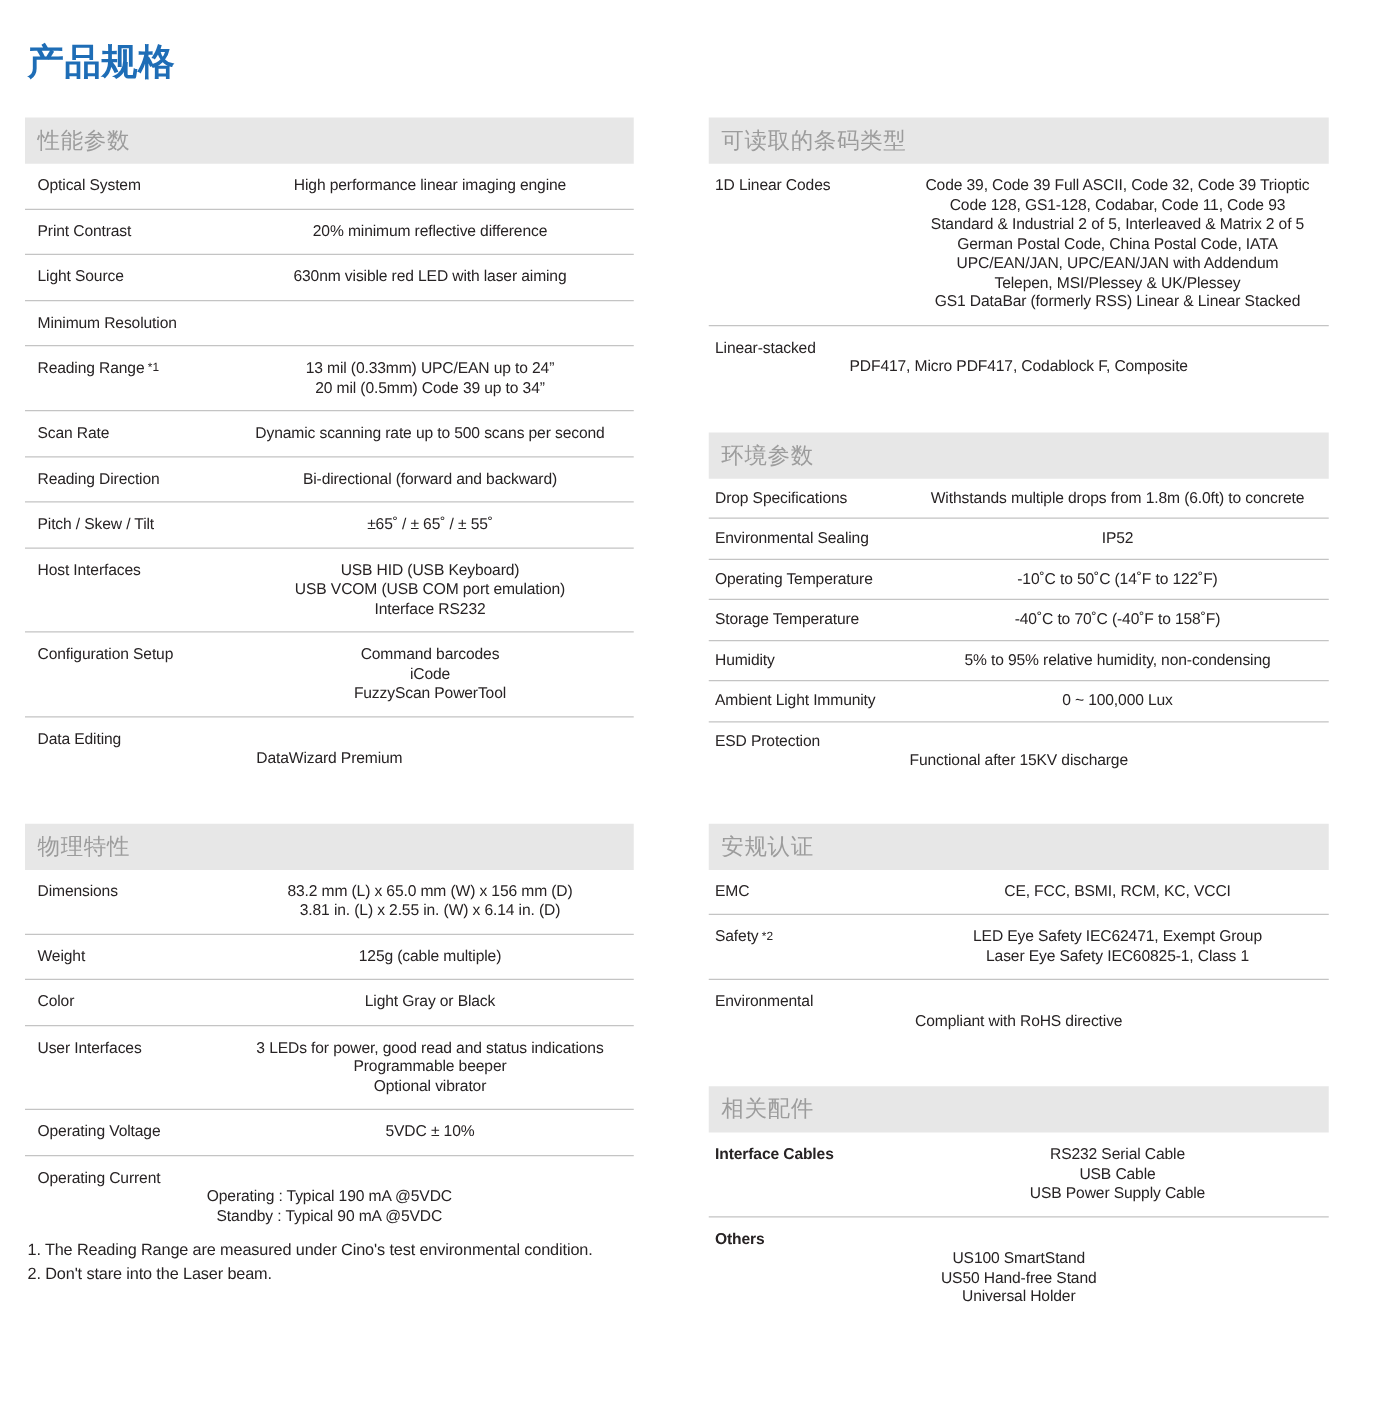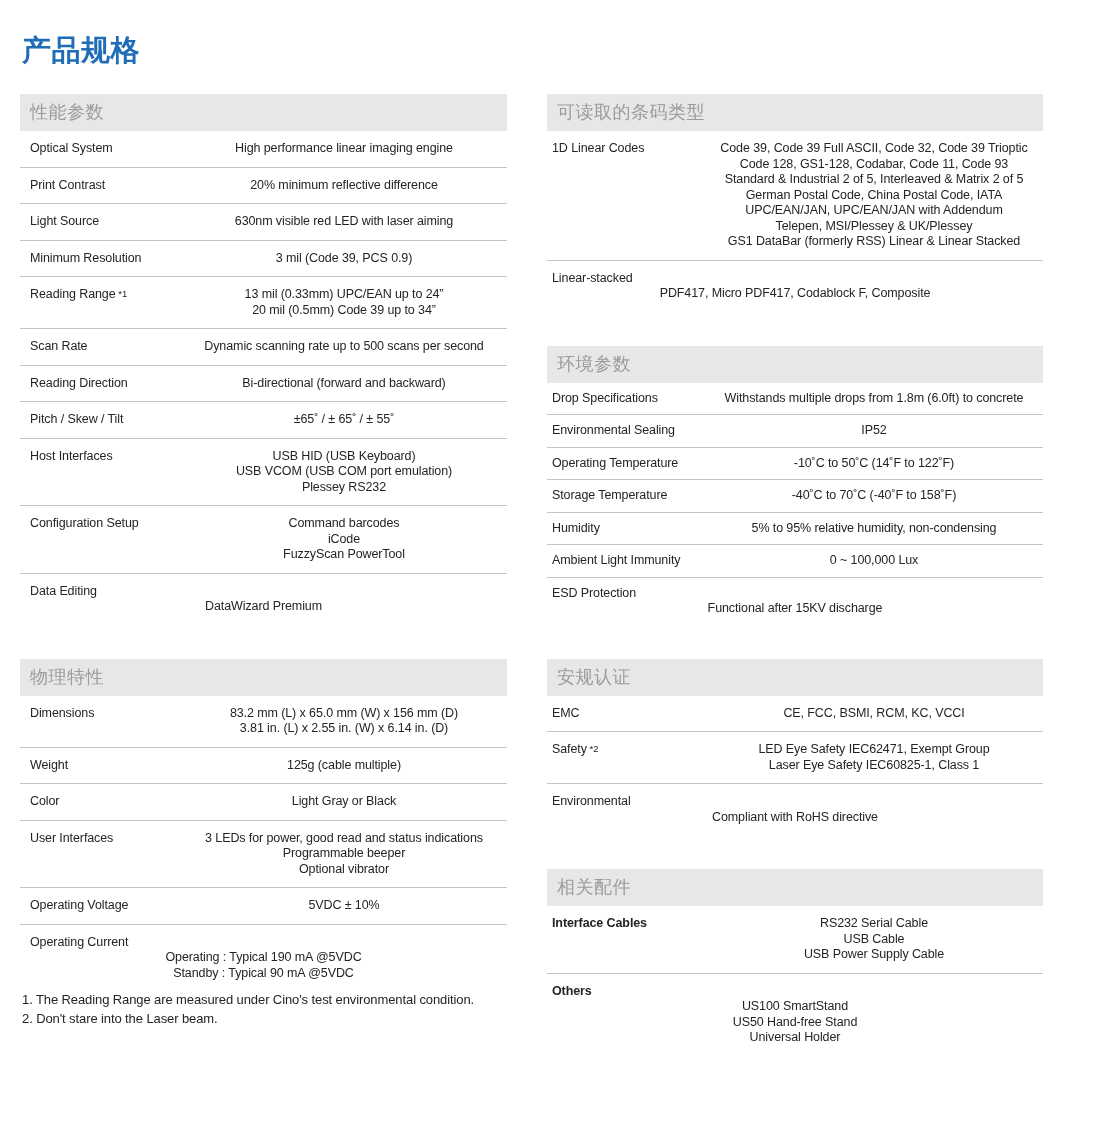--- a/index.html
+++ b/index.html
@@ -21,21 +21,21 @@
   }
   .page { padding: 24px 20px; position: relative; width: 1118px; height: 1127px; }
   h1.page-title {
     color: var(--accent);
     font-size: 29px;
     font-weight: bold;
     letter-spacing: 0.5px;
     margin: 9px 0 27px 2px;
     line-height: 34px;
   }
-  .columns { display: flex; align-items: flex-start; gap: 40px; }
+  .columns { display: flex; align-items: flex-start; gap: 60px; }
   .col-left  { width: 487px; flex: none; }
   .col-right { width: 496px; flex: none; }
 
   .spec-section + .spec-section { margin-top: 34px; }
   .section-header {
     background: var(--hdr-bg);
     color: var(--hdr-text);
     font-size: 18px;
     line-height: 22px;
     padding: 7px 10px 8px 10px;
@@ -86,23 +86,20 @@
             </div>
           </div>
           <div class="row">
             <div class="label">Light Source</div>
             <div class="value">
               <div class="value-line">630nm visible red LED with laser aiming</div>
             </div>
           </div>
           <div class="row">
             <div class="label">Minimum Resolution</div>
-            <div class="value">
-              <div class="value-line">3 mil (Code 39, PCS 0.9)</div>
-            </div>
           </div>
           <div class="row">
             <div class="label">Reading Range<span class="note"> *1</span></div>
             <div class="value">
               <div class="value-line">13 mil (0.33mm) UPC/EAN up to 24”</div>
               <div class="value-line">20 mil (0.5mm) Code 39 up to 34”</div>
             </div>
           </div>
           <div class="row">
             <div class="label">Scan Rate</div>
@@ -120,21 +117,21 @@
             <div class="label">Pitch / Skew / Tilt</div>
             <div class="value">
               <div class="value-line">±65˚ / ± 65˚ / ± 55˚</div>
             </div>
           </div>
           <div class="row">
             <div class="label">Host Interfaces</div>
             <div class="value">
               <div class="value-line">USB HID (USB Keyboard)</div>
               <div class="value-line">USB VCOM (USB COM port emulation)</div>
-              <div class="value-line">Plessey RS232</div>
+              <div class="value-line">Interface RS232</div>
             </div>
           </div>
           <div class="row">
             <div class="label">Configuration Setup</div>
             <div class="value">
               <div class="value-line">Command barcodes</div>
               <div class="value-line">iCode</div>
               <div class="value-line">FuzzyScan PowerTool</div>
             </div>
           </div>

